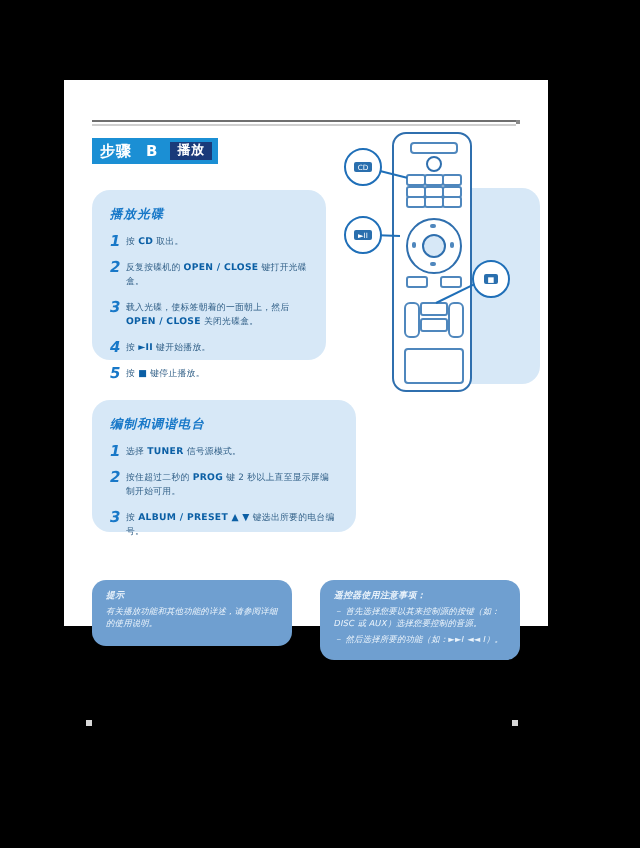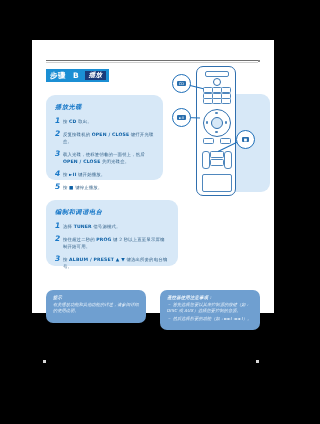--- a/index.html
+++ b/index.html
@@ -26,21 +26,21 @@
   .hdr-tick{position:absolute;left:226px;top:20px;width:2px;height:2px;background:#8a8a8a;}
 
   .title-wrap{position:absolute;left:14px;top:29px;display:flex;align-items:center;
               height:13px;}
   .title-cn{background:#1b8fd4;color:#fff;font-size:7.5px;font-weight:bold;
             padding:2.5px 4px 2.5px 4px;letter-spacing:.5px;line-height:8px;}
   .title-b{background:#1b8fd4;color:#fff;font-size:7.5px;font-weight:bold;
            padding:2.5px 3px;line-height:8px;}
   .title-badge{background:#1b8fd4;padding:2px 3px;display:flex;align-items:center;}
   .title-badge span{background:#1a3a7a;color:#fff;font-size:6.5px;font-weight:bold;
-                    font-style:italic;padding:1px 4px;line-height:7px;letter-spacing:.3px;}
+                    padding:1px 4px;line-height:7px;letter-spacing:.3px;}
 
   
   .panel{position:absolute;background:#d7e8f7;border-radius:9px;}
   .panel-title{color:#1878c8;font-size:6.2px;font-weight:bold;font-style:italic;
                letter-spacing:.6px;}
   .step{display:flex;align-items:flex-start;margin-top:4.6px;}
   .step-num{color:#1878c8;font-size:7.5px;font-style:italic;font-weight:bold;
             width:8px;flex:0 0 8px;line-height:8px;}
   .step-txt{color:#2f5e86;font-size:4.4px;line-height:7px;letter-spacing:.15px;
             padding-top:1.4px;}

